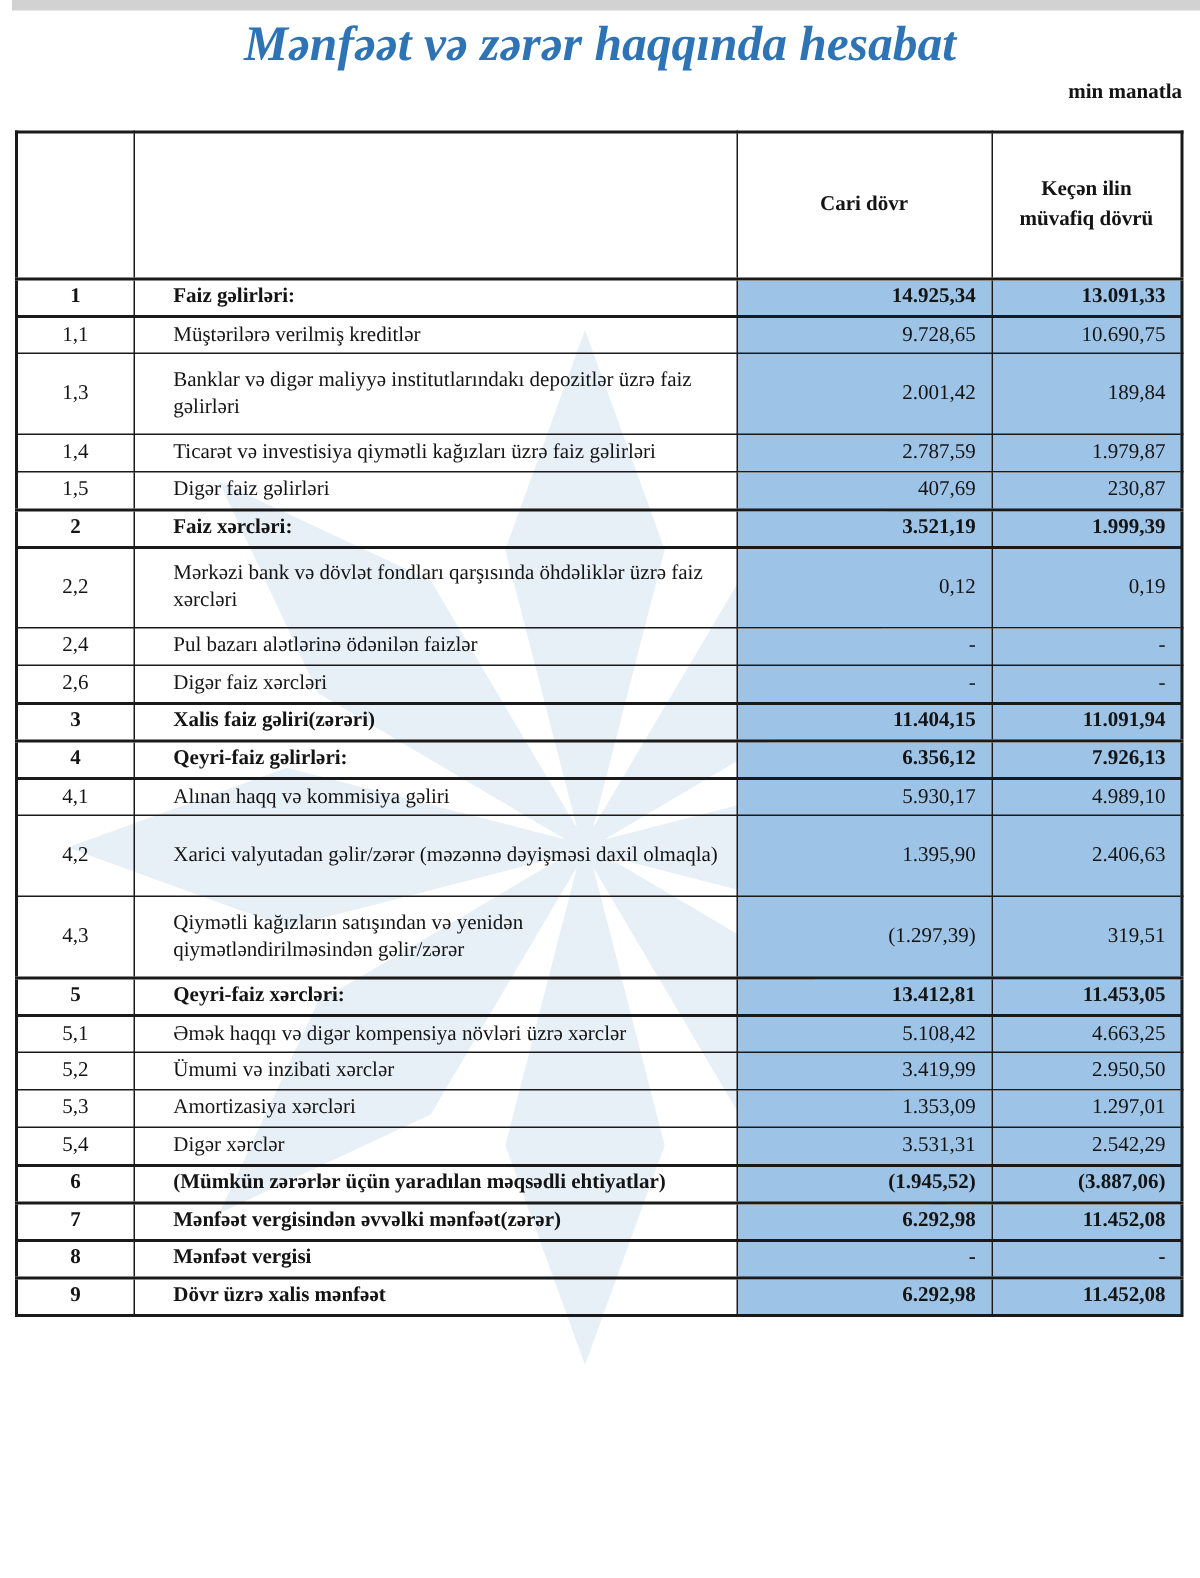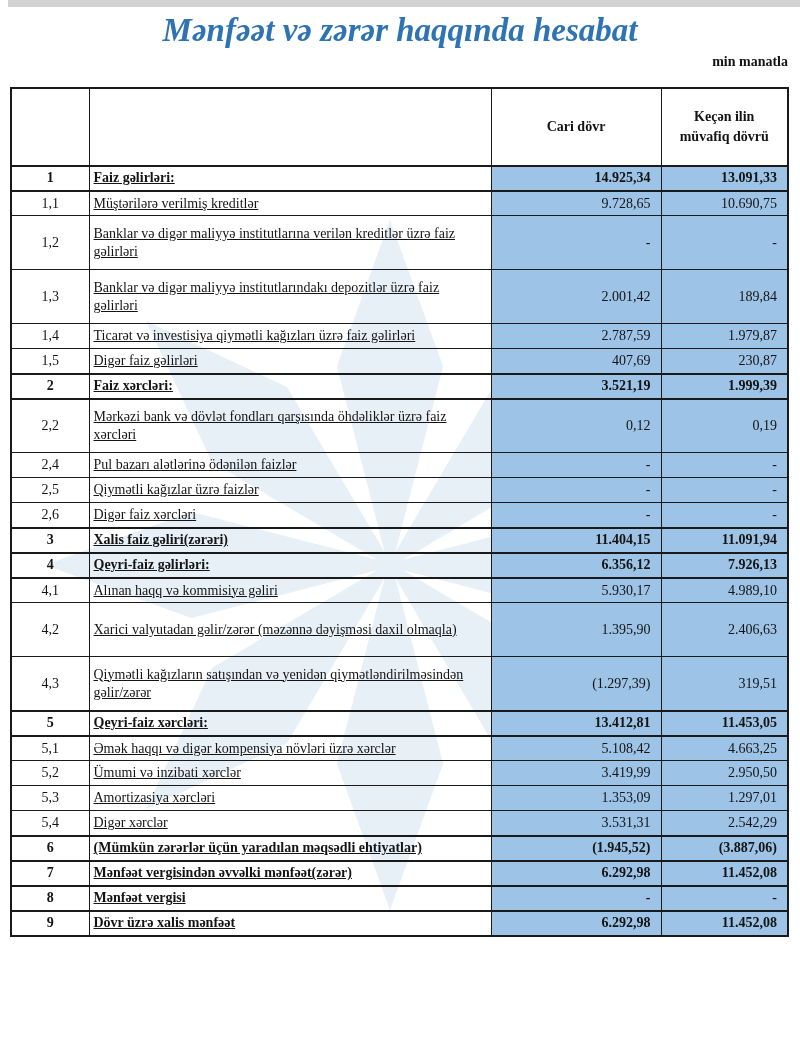--- a/index.html
+++ b/index.html
@@ -58,43 +58,42 @@
     width: 777px;
     border: 2px solid var(--border-dark, #1a1a1a);
     background: transparent;
   }
   table.report th, table.report td {
     border: 1px solid var(--border-dark, #1a1a1a);
     font-size: 14px;
     vertical-align: middle;
     overflow: hidden;
   }
-  thead tr { height: 78px; }
+  thead tr { height: 98px; }
   thead th {
     font-weight: bold;
     text-align: center;
     background: transparent;
     border-bottom-width: 2px;
     font-size: 14.5px;
     line-height: 1.45;
     padding: 0 8px;
   }
   tbody tr { height: 25px; }
   tbody tr.tall { height: 54px; }
   tbody tr.section td {
     font-weight: bold;
     border-top-width: 2px;
     border-bottom-width: 2px;
   }
   td.c-no { text-align: center; padding: 0 2px; }
   td.c-desc {
     text-align: left;
-    padding: 2px 8px 2px 4px;
+    padding: 2px 8px 2px 26px;
     line-height: 1.3;
-    text-decoration: underline;
   }
   td.c-val {
     text-align: right;
     padding: 0 10px 0 20px;
     background: var(--cell-highlight, #9DC3E6);
   }
 </style>
 </head>
 <body>
 
@@ -150,26 +149,20 @@
           <td class="c-val">14.925,34</td>
           <td class="c-val">13.091,33</td>
         </tr>
         <tr>
           <td class="c-no">1,1</td>
           <td class="c-desc">Müştərilərə verilmiş kreditlər</td>
           <td class="c-val">9.728,65</td>
           <td class="c-val">10.690,75</td>
         </tr>
         <tr class="tall">
-          <td class="c-no">1,2</td>
-          <td class="c-desc">Banklar və digər maliyyə institutlarına verilən kreditlər üzrə faiz gəlirləri</td>
-          <td class="c-val">-</td>
-          <td class="c-val">-</td>
-        </tr>
-        <tr class="tall">
           <td class="c-no">1,3</td>
           <td class="c-desc">Banklar və digər maliyyə institutlarındakı depozitlər üzrə faiz gəlirləri</td>
           <td class="c-val">2.001,42</td>
           <td class="c-val">189,84</td>
         </tr>
         <tr>
           <td class="c-no">1,4</td>
           <td class="c-desc">Ticarət və investisiya qiymətli kağızları üzrə faiz gəlirləri</td>
           <td class="c-val">2.787,59</td>
           <td class="c-val">1.979,87</td>
@@ -192,26 +185,20 @@
           <td class="c-val">0,12</td>
           <td class="c-val">0,19</td>
         </tr>
         <tr>
           <td class="c-no">2,4</td>
           <td class="c-desc">Pul bazarı alətlərinə ödənilən faizlər</td>
           <td class="c-val">-</td>
           <td class="c-val">-</td>
         </tr>
         <tr>
-          <td class="c-no">2,5</td>
-          <td class="c-desc">Qiymətli kağızlar üzrə faizlər</td>
-          <td class="c-val">-</td>
-          <td class="c-val">-</td>
-        </tr>
-        <tr>
           <td class="c-no">2,6</td>
           <td class="c-desc">Digər faiz xərcləri</td>
           <td class="c-val">-</td>
           <td class="c-val">-</td>
         </tr>
         <tr class="section">
           <td class="c-no">3</td>
           <td class="c-desc">Xalis faiz gəliri(zərəri)</td>
           <td class="c-val">11.404,15</td>
           <td class="c-val">11.091,94</td>

